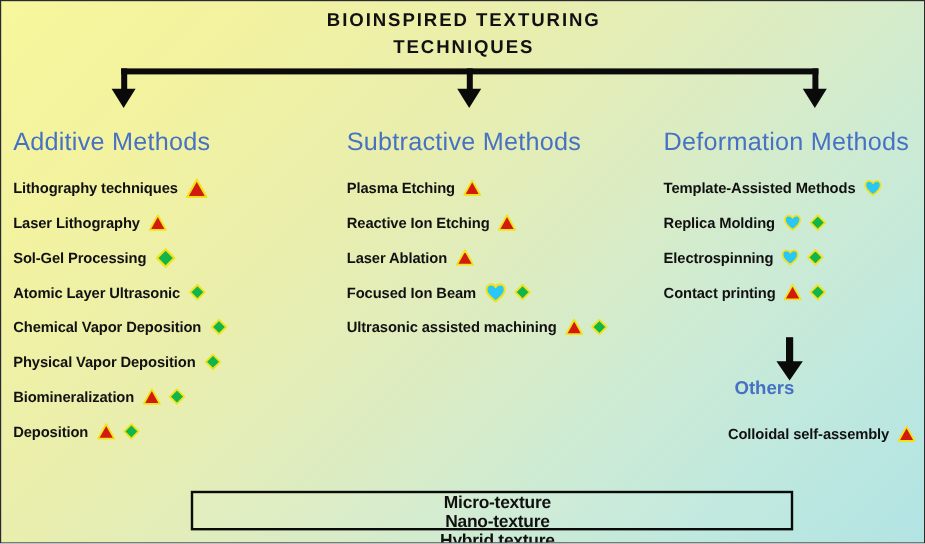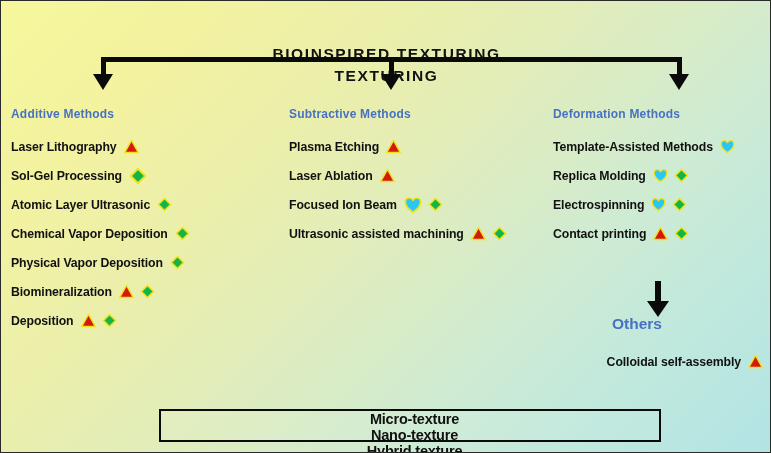--- a/index.html
+++ b/index.html
@@ -32,21 +32,20 @@
     position: absolute;
     top: 6px;
     left: 0;
     width: 771px;
     text-align: center;
     color: #111111;
     font-weight: bold;
     font-size: 15.5px;
     letter-spacing: 1.6px;
     line-height: 22px;
-    margin-top: 36px;
   }
   .title-line { display: block; }
 
   
   .bracket-h {
     position: absolute;
     left: 100px;
     top: 56px;
     width: 581px;
     height: 5px;
@@ -80,22 +79,22 @@
   .column {
     position: absolute;
     top: 106px;
   }
   .col-additive    { left: 10px;  width: 270px; }
   .col-subtractive { left: 288px; width: 262px; }
   .col-deformation { left: 552px; width: 215px; }
 
   .col-heading {
     color: #4771c3;
-    font-weight: bold;
-    font-size: 12px;
+    font-weight: normal;
+    font-size: 21px;
     letter-spacing: 0.2px;
     margin: 0 0 11px 0;
     white-space: nowrap;
   }
 
   .method-row {
     display: flex;
     align-items: center;
     height: 29px;
     white-space: nowrap;
@@ -185,35 +184,45 @@
     letter-spacing: -0.2px;
   }
 </style>
 </head>
 <body>
 
 <div id="canvas">
 
   <div class="title-block">
     <span class="title-line">BIOINSPIRED TEXTURING</span>
-    <span class="title-line">TEXTURING</span>
+    <span class="title-line">TECHNIQUES</span>
   </div>
 
   <div class="bracket-h"></div>
   <div class="bracket-v v1"></div>
   <div class="bracket-v v2"></div>
   <div class="bracket-v v3"></div>
   <div class="arrow-head a1"></div>
   <div class="arrow-head a2"></div>
   <div class="arrow-head a3"></div>
 
   <div class="column col-additive">
     <div class="col-heading">Additive Methods</div>
     <div class="col-items">
         <div class="method-row">
+          <span class="method-label">Lithography techniques</span>
+          <span class="markers">
+            <span class="mk">
+              <svg width="18" height="18" viewBox="0 0 20 20">
+                <path d="M10 2 L19 18 L1 18 Z" fill="#d21a0e" stroke="#f2e21a" stroke-width="2" stroke-linejoin="round"></path>
+              </svg>
+            </span>
+          </span>
+        </div>
+        <div class="method-row">
           <span class="method-label">Laser Lithography</span>
           <span class="markers">
             <span class="mk">
               <svg width="15" height="15" viewBox="0 0 20 20">
                 <path d="M10 2 L19 18 L1 18 Z" fill="#d21a0e" stroke="#f2e21a" stroke-width="2" stroke-linejoin="round"></path>
               </svg>
             </span>
           </span>
         </div>
         <div class="method-row">
@@ -287,20 +296,30 @@
           </span>
         </div>
       </div>
   </div>
 
   <div class="column col-subtractive">
     <div class="col-heading">Subtractive Methods</div>
     <div class="col-items">
         <div class="method-row">
           <span class="method-label">Plasma Etching</span>
+          <span class="markers">
+            <span class="mk">
+              <svg width="15" height="15" viewBox="0 0 20 20">
+                <path d="M10 2 L19 18 L1 18 Z" fill="#d21a0e" stroke="#f2e21a" stroke-width="2" stroke-linejoin="round"></path>
+              </svg>
+            </span>
+          </span>
+        </div>
+        <div class="method-row">
+          <span class="method-label">Reactive Ion Etching</span>
           <span class="markers">
             <span class="mk">
               <svg width="15" height="15" viewBox="0 0 20 20">
                 <path d="M10 2 L19 18 L1 18 Z" fill="#d21a0e" stroke="#f2e21a" stroke-width="2" stroke-linejoin="round"></path>
               </svg>
             </span>
           </span>
         </div>
         <div class="method-row">
           <span class="method-label">Laser Ablation</span>

